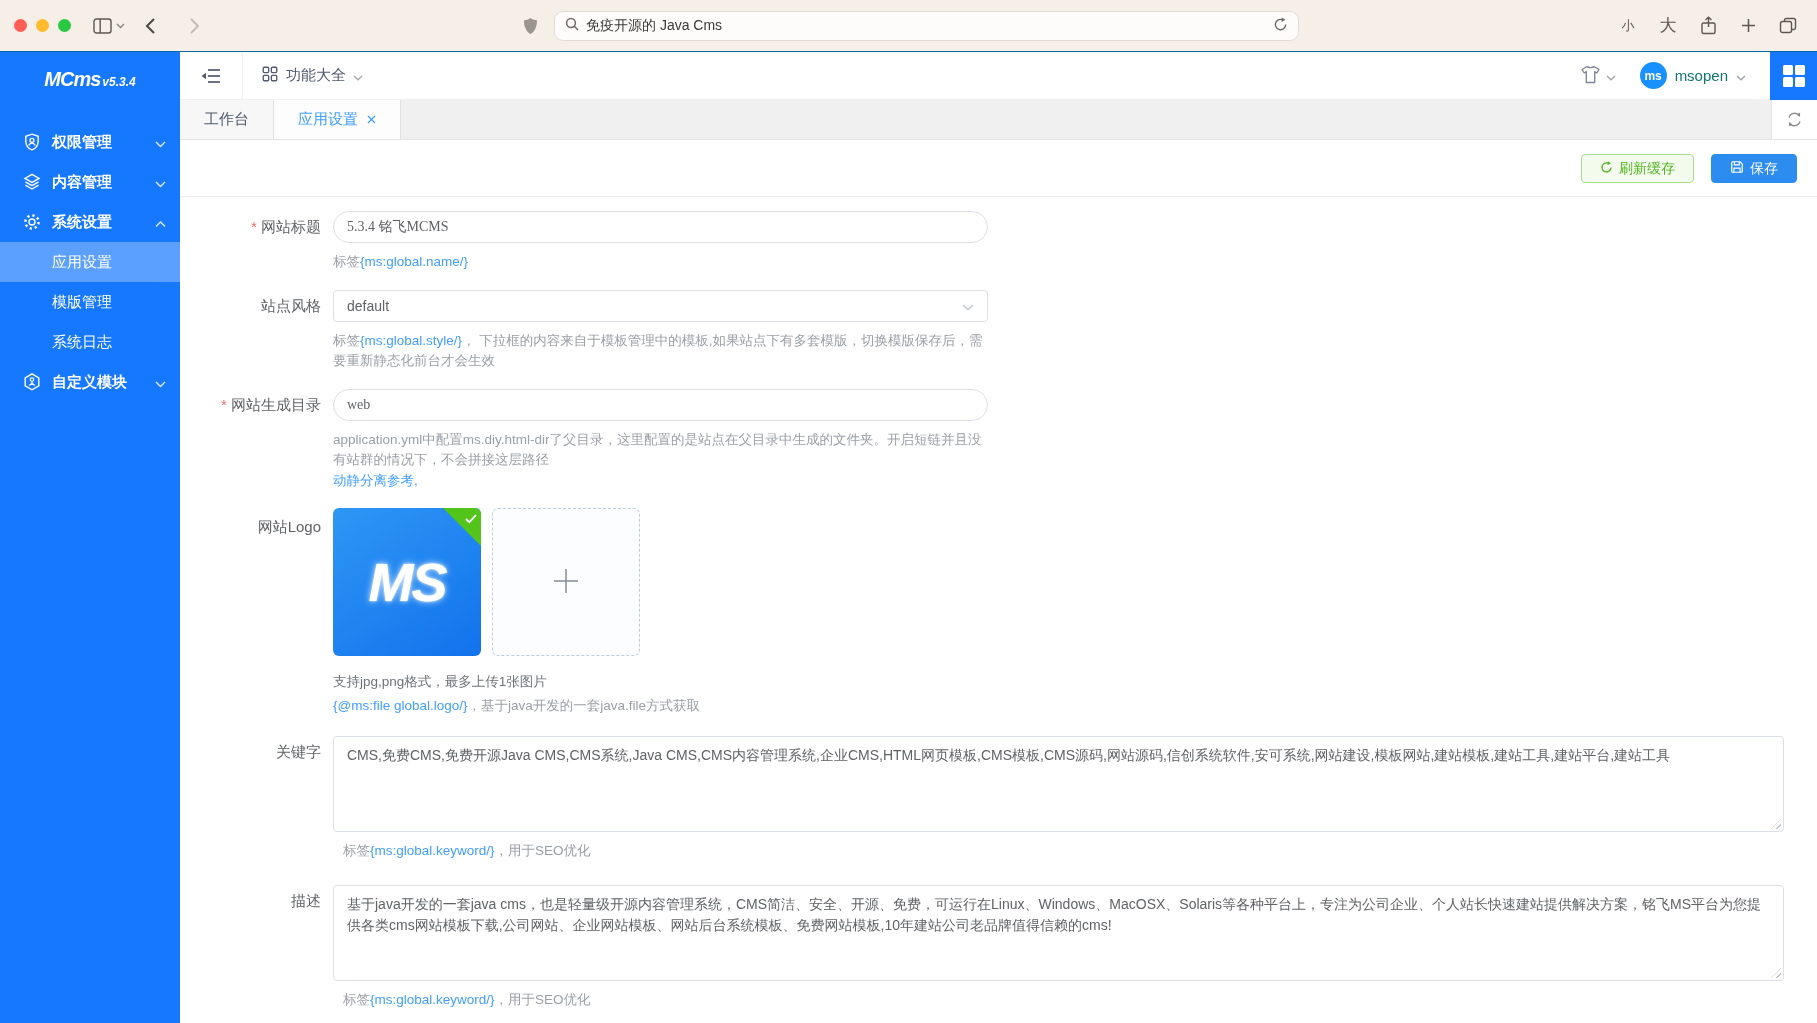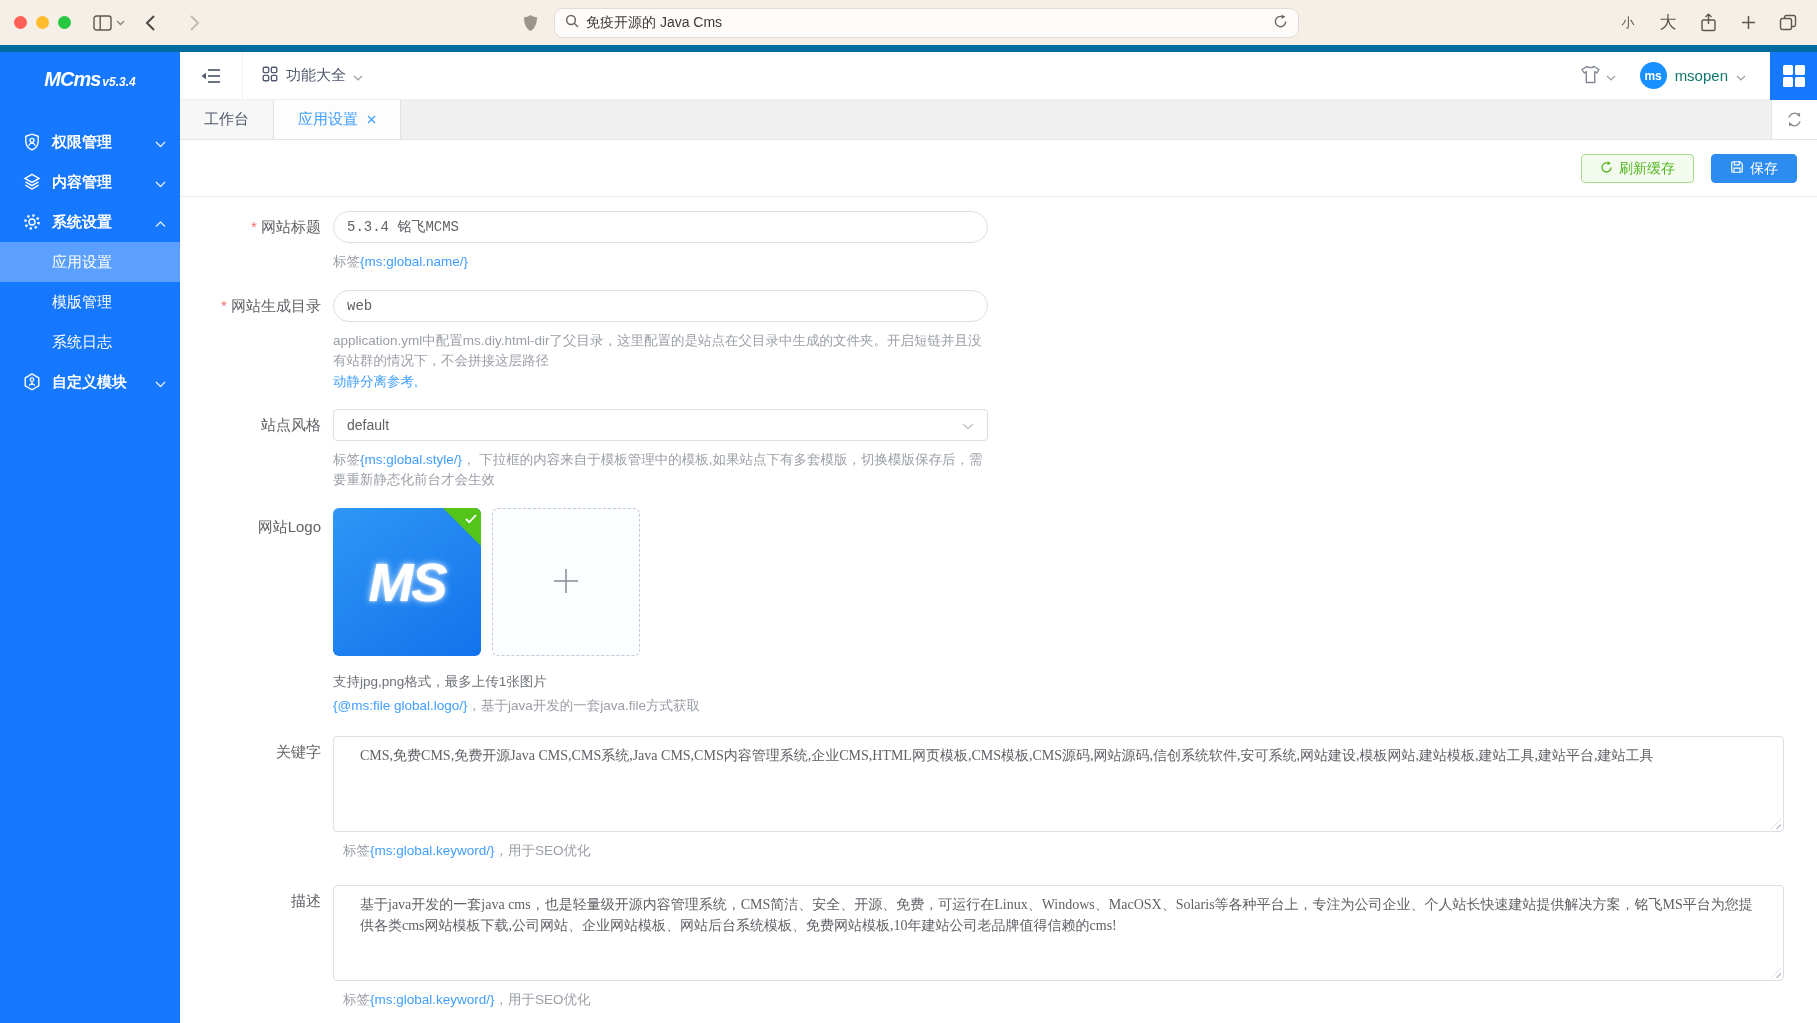--- a/index.html
+++ b/index.html
@@ -1,21 +1,21 @@
 <!DOCTYPE html>
 <html><head>
 <meta charset="utf-8">
 <style>
   * { margin:0; padding:0; box-sizing:border-box; }
   html,body { width:1817px; height:1023px; overflow:hidden; }
   body { font-family:"Liberation Sans","DejaVu Sans",sans-serif; font-size:14px; color:#333; background:#fff; }
   .screen { width:1817px; height:1023px; position:relative; overflow:hidden; }
 
   
-  .chrome { height:52px; background:#f5efe8; border-bottom:7px solid #0369a1; display:flex; align-items:center; padding:0 14px; }
+  .chrome { height:52px; background:#f5efe8; border-bottom:1px solid #0369a1; display:flex; align-items:center; padding:0 14px; }
   .traffic { display:flex; gap:9px; margin-right:22px; }
   .traffic span { width:13px; height:13px; border-radius:50%; display:block; }
   .t-close { background:#ff5f57; } .t-min { background:#febc2e; } .t-zoom { background:#28c840; }
   .chrome-btn { display:flex; align-items:center; justify-content:center; height:30px; min-width:30px; color:#5c574f; }
   .chrome-btn svg { display:block; }
   .addr-wrap { flex:1; display:flex; align-items:center; justify-content:center; }
   .addr-bar { width:745px; height:30px; background:#fdfcfa; border:1px solid #e2dcd3; border-radius:9px; display:flex; align-items:center; padding:0 10px; color:#3c3a37; font-size:14px; }
   .addr-bar .grow { flex:1; }
   .addr-text { margin-left:7px; }
   .right-icons { display:flex; align-items:center; gap:10px; margin-left:8px; }
@@ -68,40 +68,40 @@
   .btn-refresh { background:#f3faee; border:1px solid #a8dd8c; color:#53b51f; }
   .btn-save { background:#2d8cf0; border:1px solid #2d8cf0; color:#fff; }
   .content-divider { height:1px; background:#ebeef0; margin:13px 0 0 0; }
 
   
   .form { padding-top:14px; }
   .frow { display:flex; margin-bottom:18px; }
   .flabel { width:153px; flex-shrink:0; text-align:right; padding:7px 12px 0 0; color:#606266; font-size:15px; white-space:nowrap; }
   .req::before { content:"* "; color:#f56c6c; }
   .fctrl { min-width:0; }
-  .tinput { width:655px; height:32px; border:1px solid #dcdfe6; border-radius:16px; padding:0 13px; font-size:14px; color:#606266; background:#fff; outline:none; font-family:Liberation Mono, monospace; }
+  .tinput { width:655px; height:32px; border:1px solid #dcdfe6; border-radius:16px; padding:0 13px; font-size:14px; color:#606266; background:#fff; outline:none; font-family:Liberation Serif, serif; }
   .select { width:655px; height:32px; border:1px solid #dcdfe6; border-radius:4px; padding:0 13px; display:flex; align-items:center; color:#606266; cursor:pointer; background:#fff; }
   .select .grow { flex:1; }
   .help { margin-top:9px; font-size:13.5px; color:#9a9ea6; line-height:20px; max-width:655px; }
   .help-wide { max-width:1451px;margin-left:10px; }
   .tag-blue { color:#409eff; }
   a.doc-link { color:#409eff; text-decoration:none; font-size:13.5px; cursor:pointer; }
   .link-line { margin-top:2px; }
 
   
   .logo-row { display:flex; gap:11px; }
   .logo-card { width:148px; height:148px; border-radius:6px; background:linear-gradient(145deg,#2e97f5,#1272ec); position:relative; overflow:hidden; display:flex; align-items:center; justify-content:center; cursor:pointer; }
   .logo-ms { color:#fff; font-size:54px; font-weight:800; font-style:italic; letter-spacing:-2px; text-shadow:0 0 7px rgba(255,255,255,.85), 0 0 2px rgba(255,255,255,.9); }
   .logo-badge { position:absolute; top:0; right:0; width:0; height:0; border-left:38px solid transparent; border-top:38px solid #52c41a; }
   .logo-check { position:absolute; top:3px; right:4px; }
   .upload-card { width:148px; height:148px; border:1px dashed #c0ccda; background:#fbfdff; border-radius:6px; display:flex; align-items:center; justify-content:center; color:#8c939d; cursor:pointer; }
 
   
   .ta-wrap { position:relative; width:1451px; }
-  textarea.tarea { width:1451px; height:96px; border:1px solid #dcdfe6; border-radius:4px; padding:8px 26px; font-size:14px; color:#606266; line-height:21px; resize:none; outline:none; font-family:Liberation Serif, serif; background:#fff; }
+  textarea.tarea { width:1451px; height:96px; border:1px solid #dcdfe6; border-radius:4px; padding:8px 13px; font-size:14px; color:#606266; line-height:21px; resize:none; outline:none; font-family:Liberation Sans, sans-serif; background:#fff; }
   .resize-grip { position:absolute; right:3px; bottom:6px; width:10px; height:10px; background:repeating-linear-gradient(-45deg, transparent 0 2.5px, #c0c4cc 2.5px 4px); clip-path:polygon(100% 0, 100% 100%, 0 100%); }
 </style>
 </head>
 <body>
 
 <div class="screen">
 
   <div class="chrome">
     <div class="traffic">
       <span class="t-close"></span>
@@ -381,46 +381,46 @@
             <div class="flabel req">网站标题</div>
             <div class="fctrl">
               <input class="tinput" type="text" value="5.3.4 铭飞MCMS" style="">
               <div class="help">
                 <span>标签</span><span class="tag-blue">{ms:global.name/}</span>
               </div>
             </div>
           </div>
 
           <div class="frow">
-            <div class="flabel req">网站生成目录</div>
-            <div class="fctrl">
-              <input class="tinput" type="text" value="web" style="">
-              <div class="help">
-                <span>application.yml中配置ms.diy.html-dir了父目录，这里配置的是站点在父目录中生成的文件夹。开启短链并且没有站群的情况下，不会拼接这层路径</span>
-              </div>
-              <div class="link-line">
-                <a class="doc-link">动静分离参考,</a>
-              </div>
-            </div>
-          </div>
-
-          <div class="frow">
             <div class="flabel">站点风格</div>
             <div class="fctrl">
               <div class="select">
                 <span>default</span>
                 <span class="grow"></span>
                 <span>
                   <svg width="12" height="7" viewBox="0 0 12 7">
                       <polyline points="1,1 6,5.6 11,1" fill="none" stroke="#c0c4cc" stroke-width="1.4"></polyline>
                     </svg>
                 </span>
               </div>
               <div class="help">
                 <span>标签</span><span class="tag-blue">{ms:global.style/}</span><span>， 下拉框的内容来自于模板管理中的模板,如果站点下有多套模版，切换模版保存后，需要重新静态化前台才会生效</span>
+              </div>
+            </div>
+          </div>
+
+          <div class="frow">
+            <div class="flabel req">网站生成目录</div>
+            <div class="fctrl">
+              <input class="tinput" type="text" value="web" style="">
+              <div class="help">
+                <span>application.yml中配置ms.diy.html-dir了父目录，这里配置的是站点在父目录中生成的文件夹。开启短链并且没有站群的情况下，不会拼接这层路径</span>
+              </div>
+              <div class="link-line">
+                <a class="doc-link">动静分离参考,</a>
               </div>
             </div>
           </div>
 
           <div class="frow" style="margin-bottom:20px">
             <div class="flabel" style="padding-top:10px">网站Logo</div>
             <div class="fctrl">
               <div class="logo-row">
                 <div class="logo-card">
                   <span class="logo-ms">MS</span>

